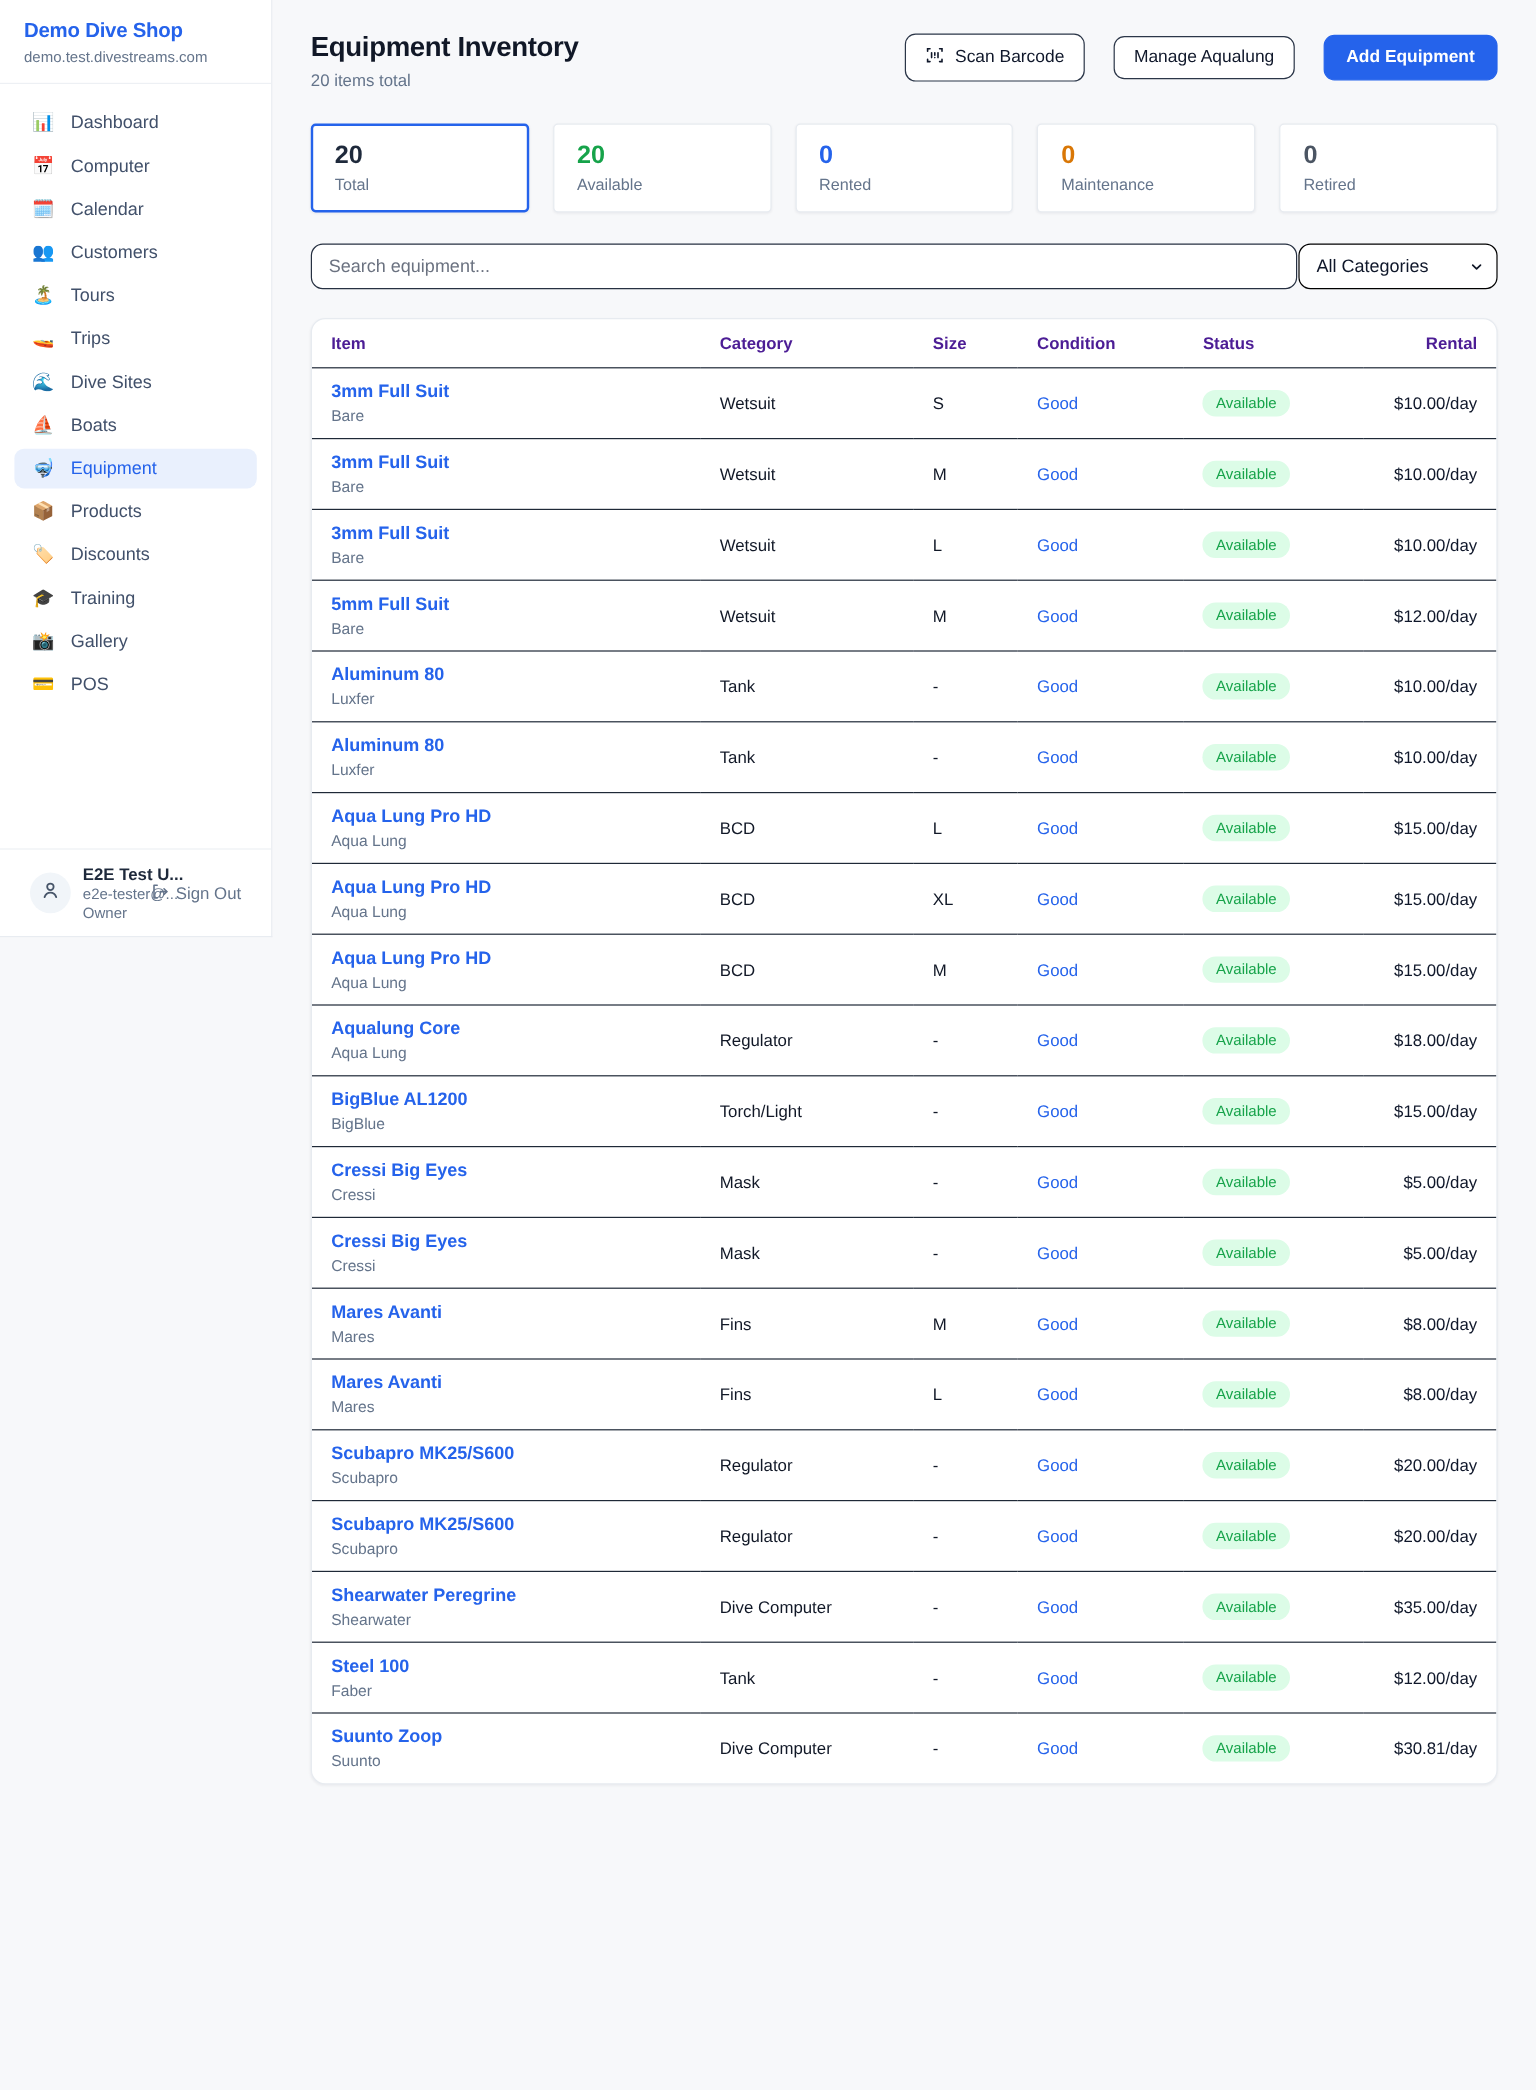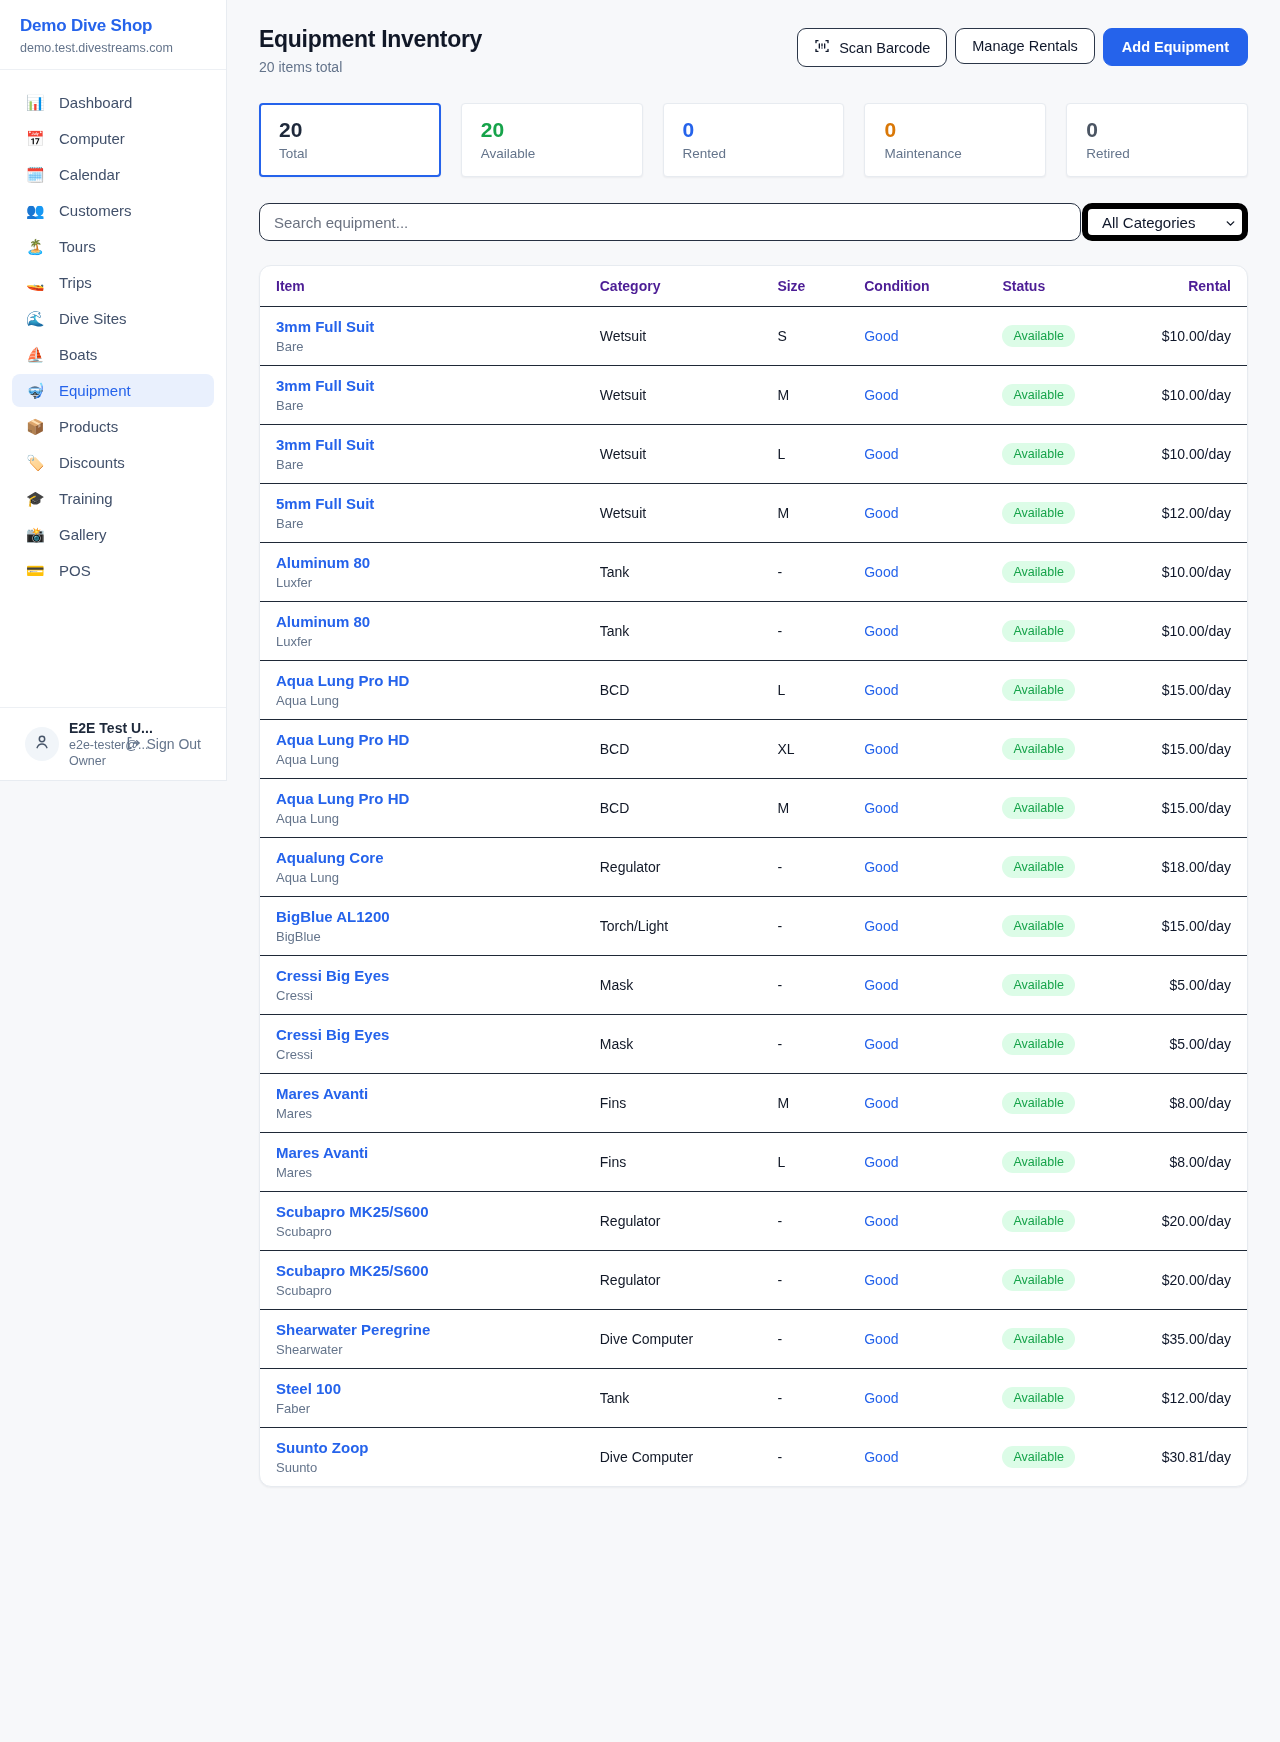--- a/index.html
+++ b/index.html
@@ -21,35 +21,35 @@
   .user-col{min-width:0}
   .user-name{font-size:14px;font-weight:700;color:#1e293b;white-space:nowrap}
   .user-email,.user-role{font-size:12.5px;color:#64748b;white-space:nowrap;margin-top:2px}
   .signout{margin-left:auto;display:flex;align-items:center;gap:6px;color:#64748b;font-size:14px;cursor:pointer;white-space:nowrap}
 
   
   main{flex:1;padding:26px 32px 40px}
   .page-head{display:flex;justify-content:space-between;align-items:flex-start;margin-bottom:28px}
   .page-title{font-size:23px;font-weight:800;color:#111827;letter-spacing:-.3px}
   .page-subtitle{font-size:14px;color:#64748b;margin-top:6px}
-  .head-actions{display:flex;gap:8px;align-items:flex-start;margin-top:2px}
+  .head-actions{display:flex;gap:24px;align-items:center;margin-top:2px}
   .btn{display:inline-flex;align-items:center;gap:9px;background:#fff;border:1px solid #2b3648;border-radius:9px;padding:9px 16px;font-size:14.5px;font-weight:500;color:#0f172a;cursor:pointer;font-family:inherit}
   .btn-primary{background:#2563eb;border:1px solid #2563eb;color:#fff;font-weight:600;padding:10px 18px;border-radius:9px}
 
   .stats{display:flex;gap:20px;margin-bottom:26px}
   .stat{flex:1;background:#fff;border:1px solid #e7ebf0;border-radius:4px;padding:13px 19px 15px;box-shadow:0 1px 2px rgba(16,24,40,.05);cursor:pointer}
   .stat.selected{border:2px solid #2563eb;padding:12px 18px 14px}
   .stat-value{font-size:21px;font-weight:700;line-height:1.2}
   .stat-label{font-size:13.5px;color:#64748b;margin-top:4px}
 
   .filters{display:flex;gap:1px;margin-bottom:24px}
   .search{flex:1;height:38px;background:#fff;border:1px solid #273142;border-radius:10px;padding:0 14px;font-size:15px;color:#0f172a;font-family:inherit;outline:none}
   .search::placeholder{color:#6b7280}
   .select-wrap{position:relative;width:166px}
-  .select{width:100%;height:38px;background:#fff;border:6px solid #000000;border-radius:10px;padding:0 30px 0 14px;font-size:15px;color:#0f172a;font-family:inherit;appearance:none;-webkit-appearance:none;cursor:pointer}
+  .select{width:100%;height:38px;background:#fff;border:1px solid #000000;border-radius:10px;padding:0 30px 0 14px;font-size:15px;color:#0f172a;font-family:inherit;appearance:none;-webkit-appearance:none;cursor:pointer}
   .chev{position:absolute;right:11px;top:13px;pointer-events:none}
 
   .table-card{background:#fff;border:1px solid #e7ebf0;border-radius:12px;overflow:hidden;box-shadow:0 1px 2px rgba(16,24,40,.05)}
   table{width:100%;border-collapse:collapse;table-layout:fixed}
   thead th{text-align:left;font-size:14px;font-weight:700;color:#4c1d95;padding:12px 16px;border-bottom:1.5px solid #1f2937}
   tbody td{padding:11px 16px;border-bottom:1.5px solid #1f2937;font-size:14px;color:#111827;vertical-align:middle}
   tbody tr:last-child td{border-bottom:none}
   .col-rental{text-align:right}
   .item-name{color:#2563eb;font-weight:700;font-size:15px;cursor:pointer}
   .item-brand{color:#64748b;font-size:13px;margin-top:4px}
@@ -181,21 +181,21 @@
                 <path d="M21 17v3h-3"></path>
               <path d="M8 9v6"></path>
                 <path d="M12 9v3"></path>
                 <path d="M16 9v6"></path>
                 <path d="M12 15v.01"></path>
             </svg>
           </span>
           <span>Scan Barcode</span>
         </button>
         <button class="btn">
-          <span>Manage Rentals</span>
+          <span>Manage Aqualung</span>
         </button>
         <button class="btn btn-primary">
           <span>Add Equipment</span>
         </button>
       </div>
     </div>
 
     <div class="stats" id="stats">
   <div class="stat selected">
     <div class="stat-value" style="color: rgb(30, 41, 59);">20</div>

